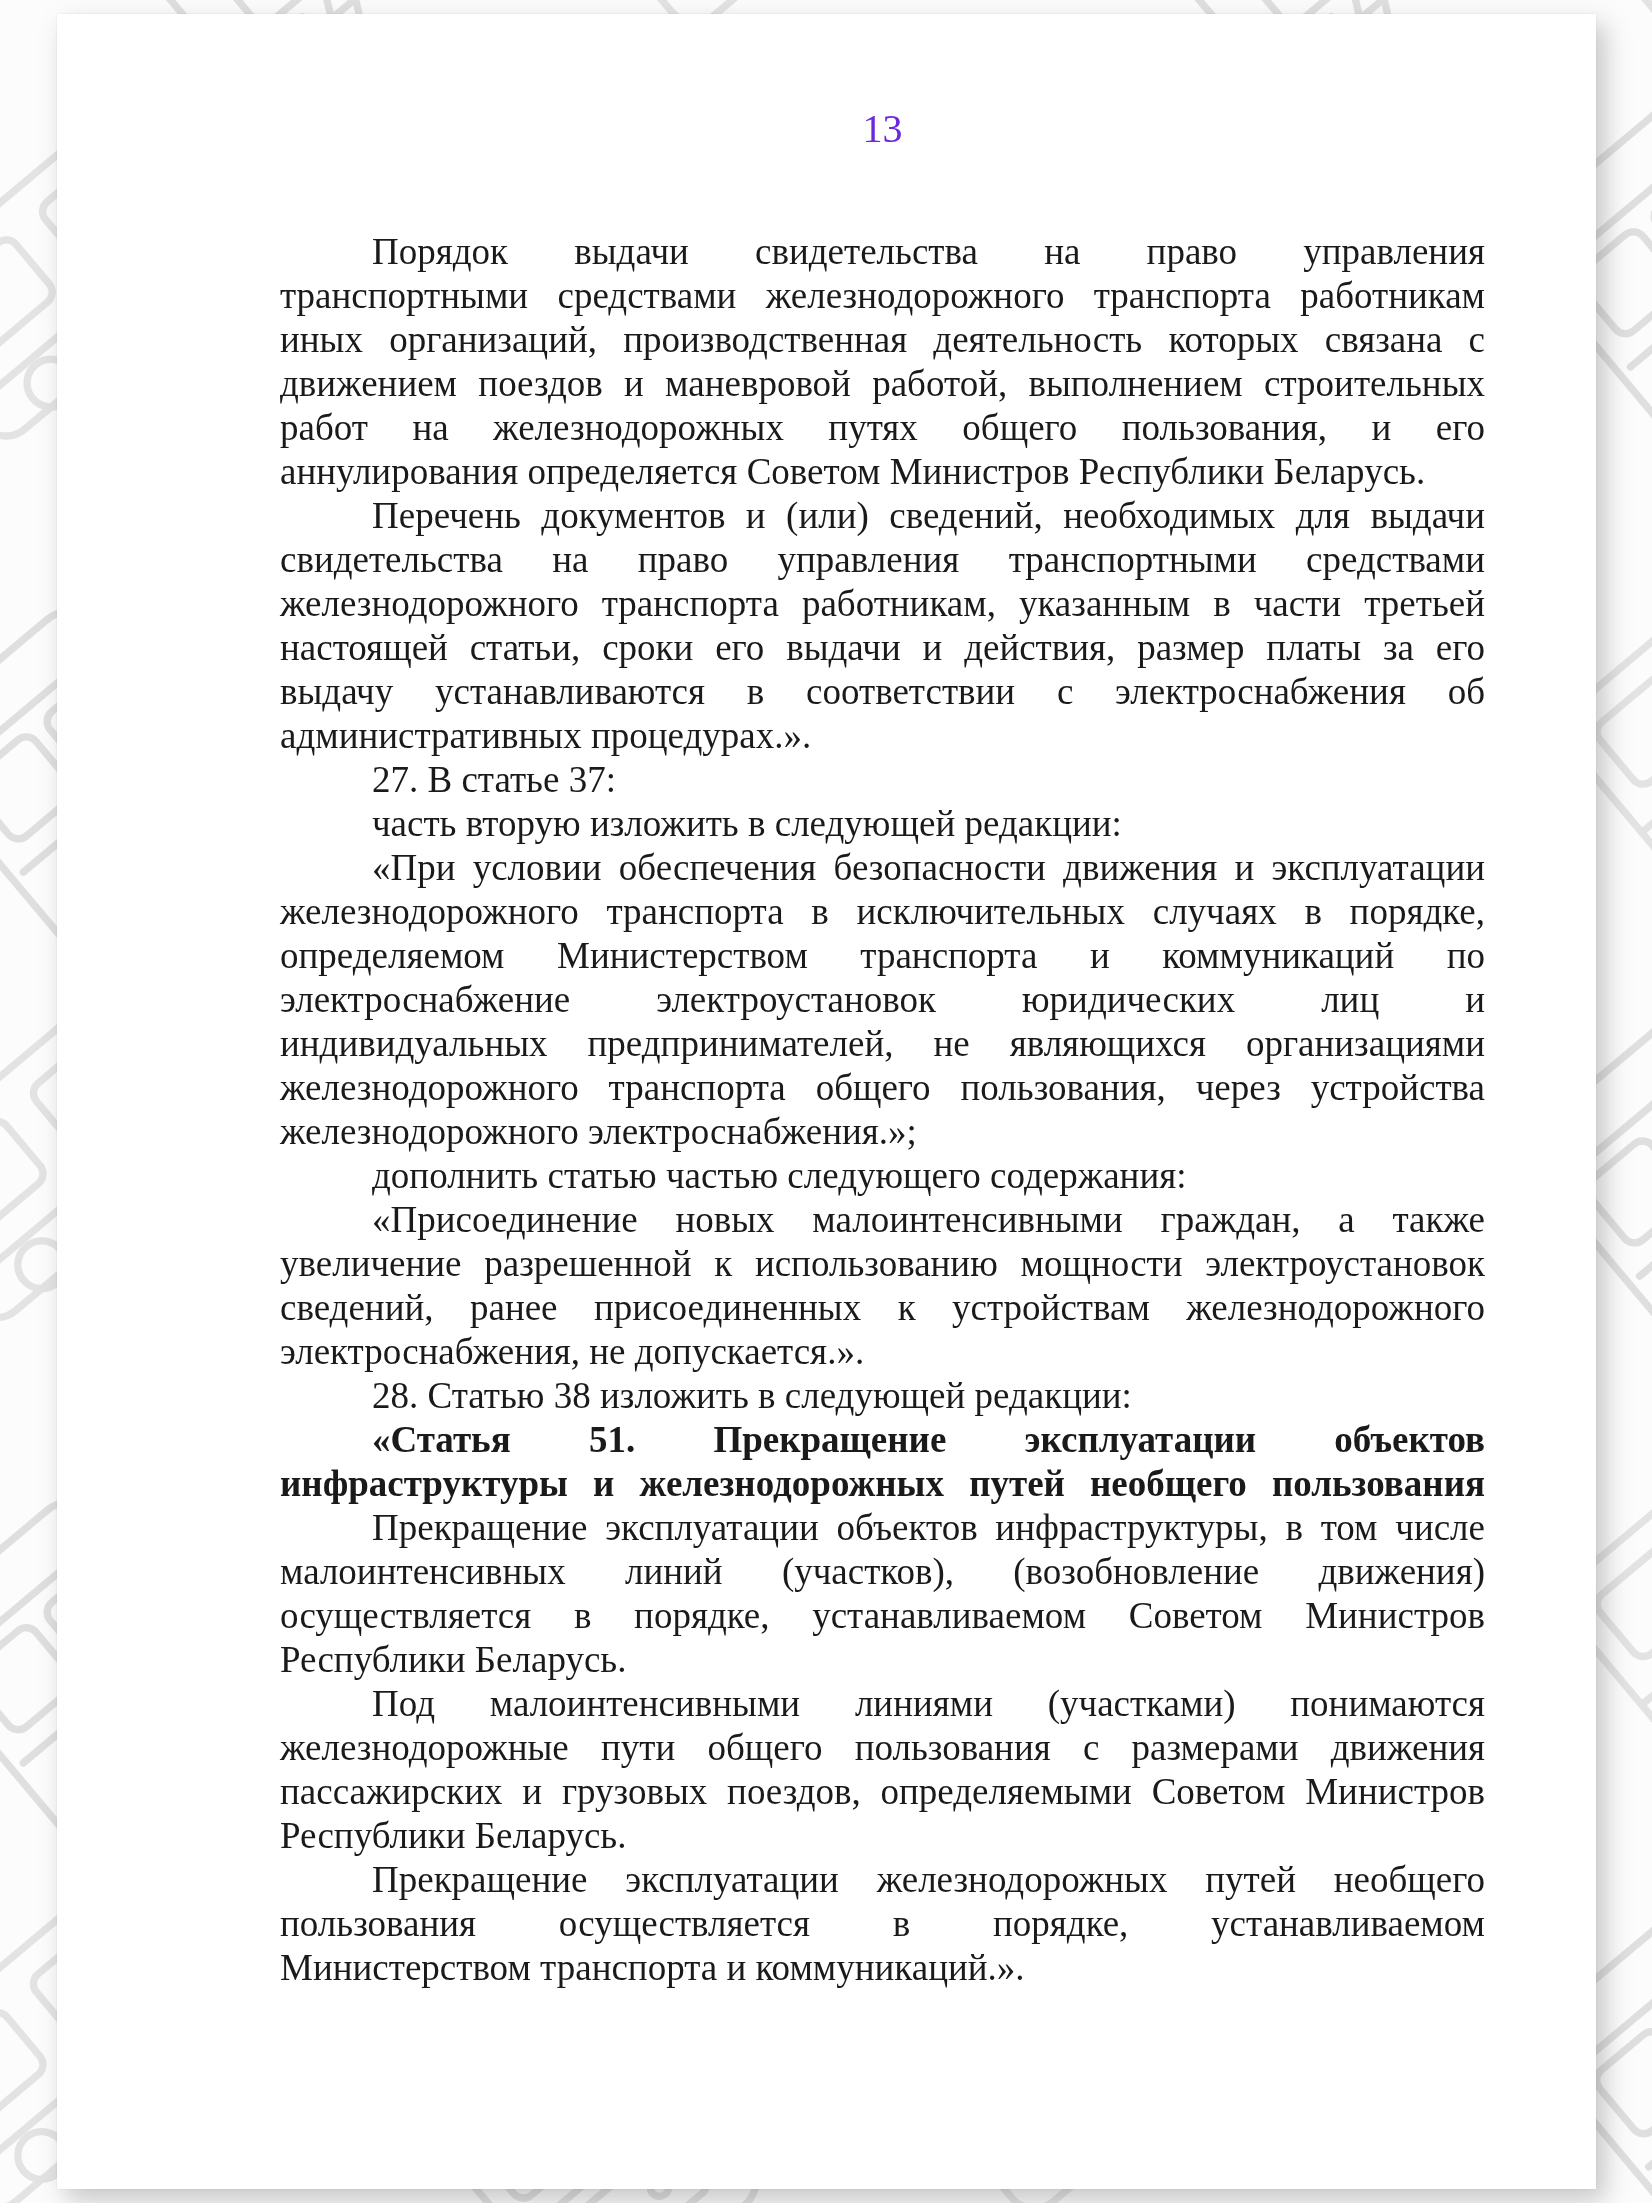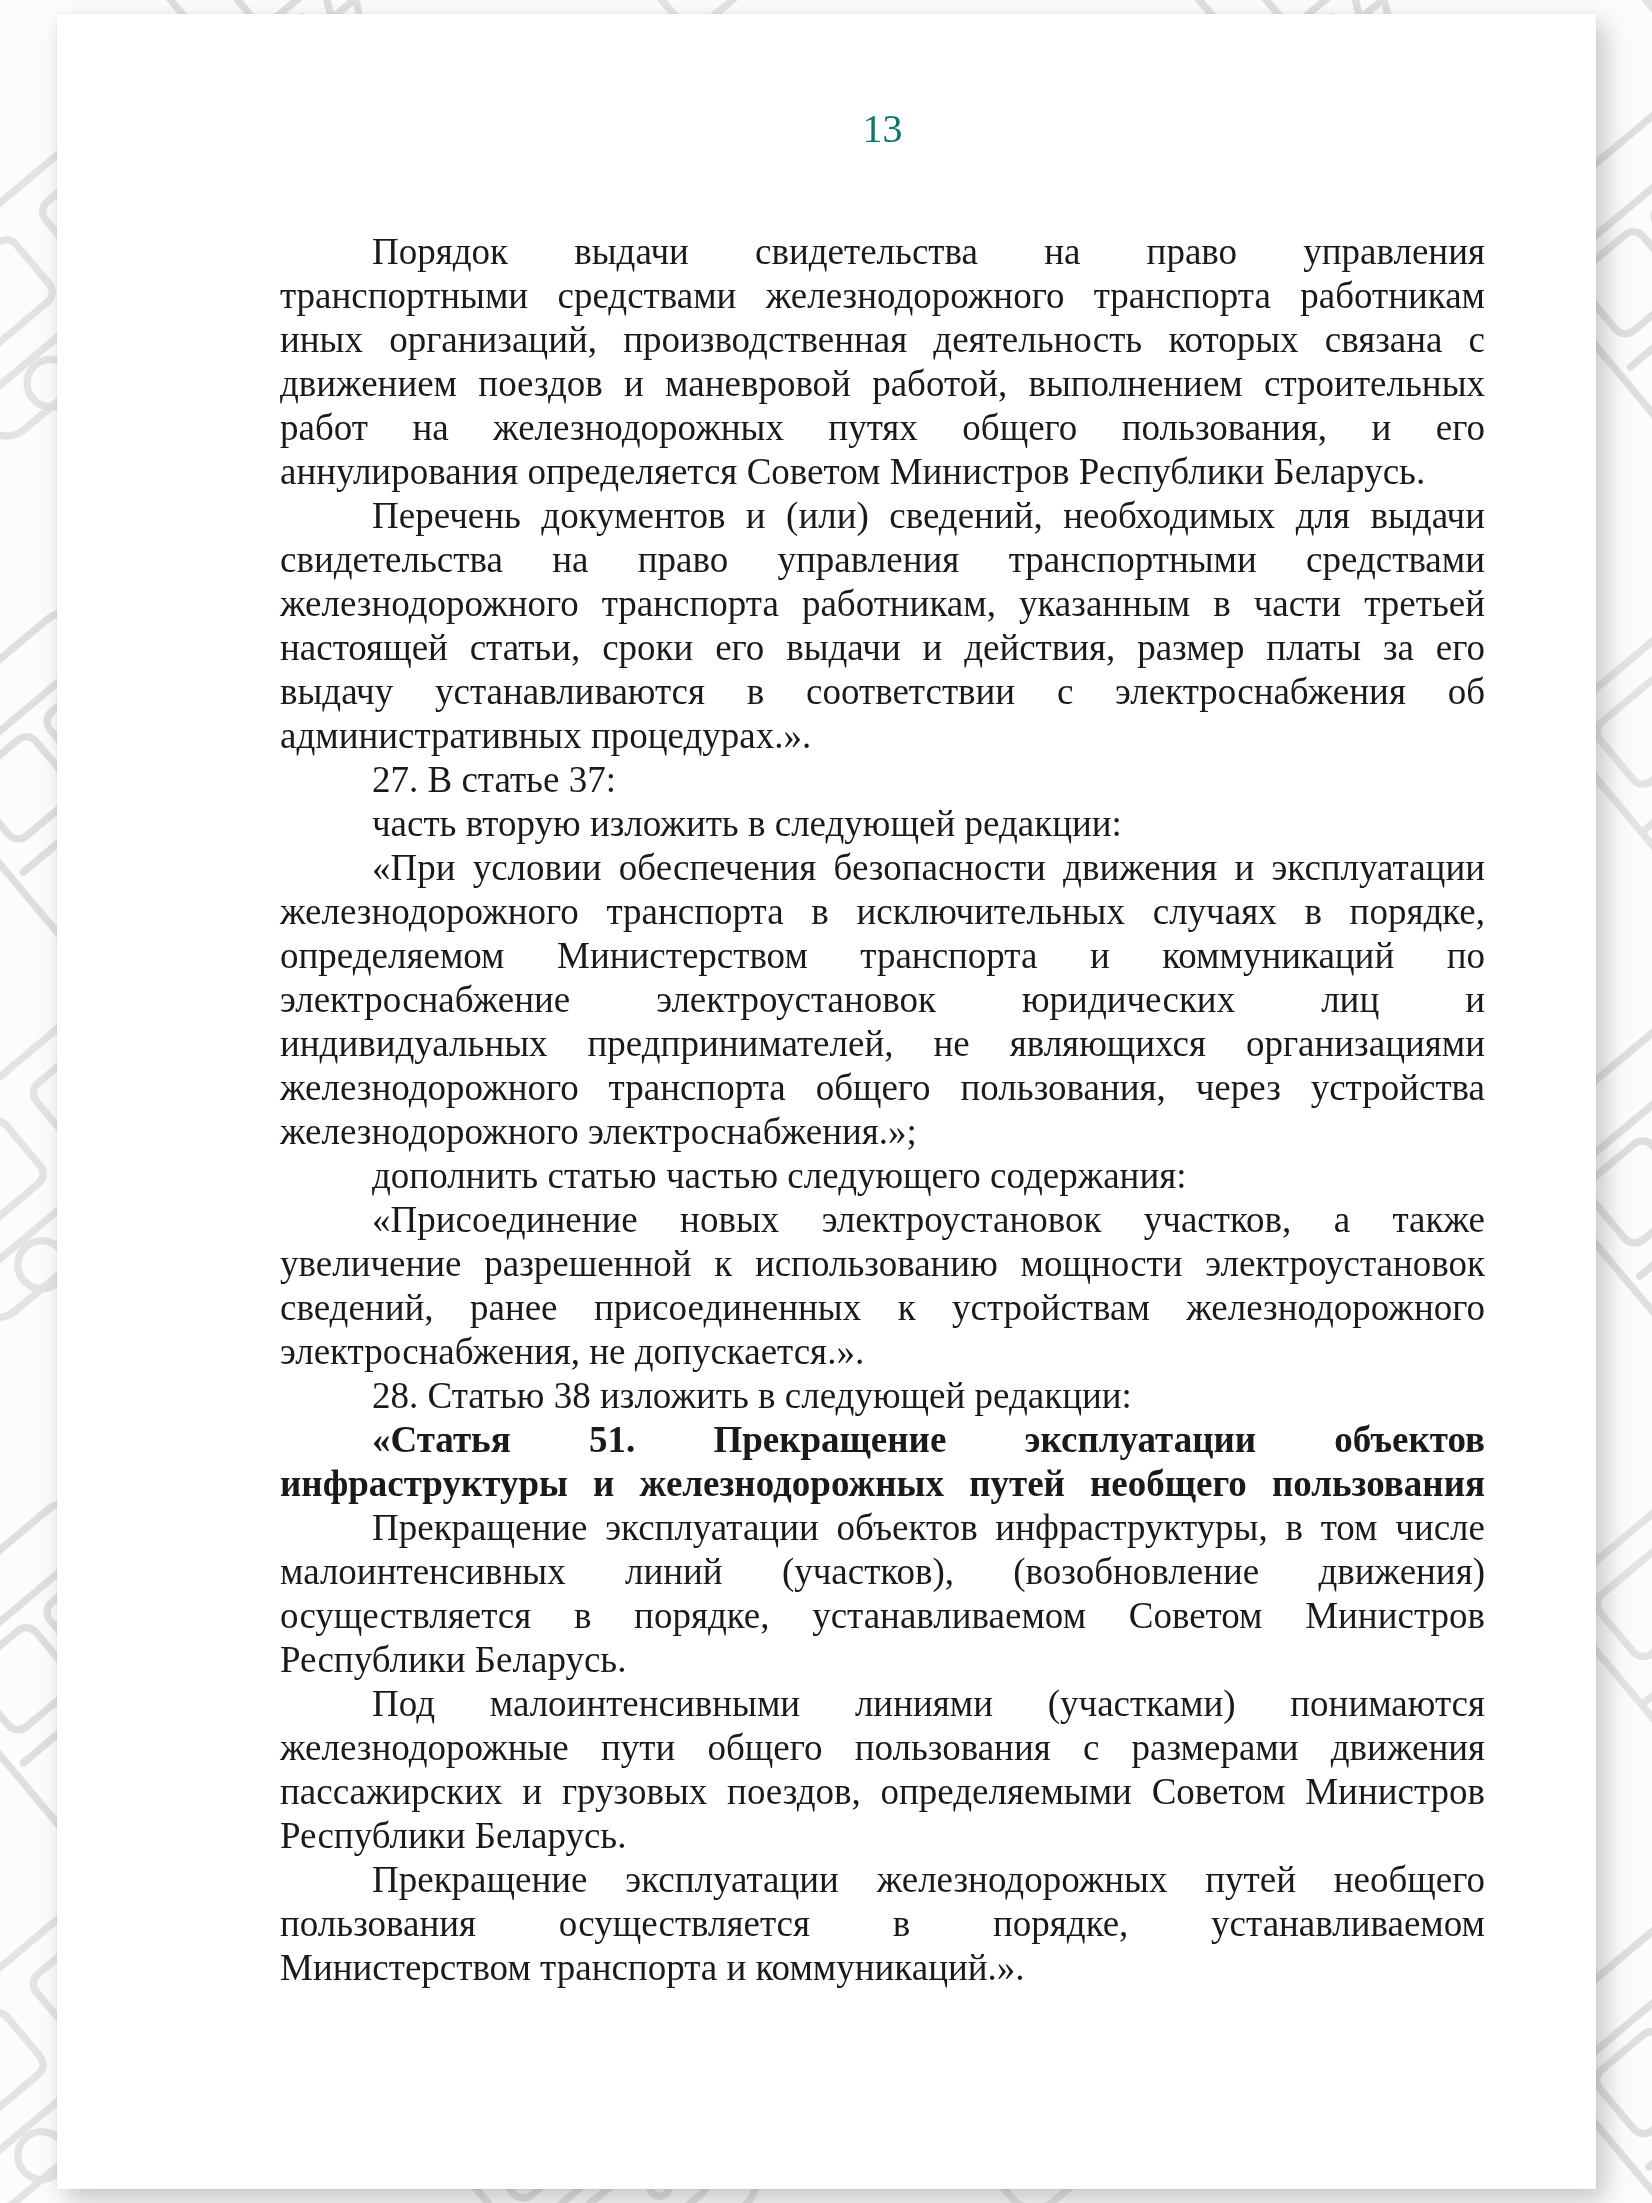--- a/index.html
+++ b/index.html
@@ -36,21 +36,21 @@
   }
   .content {
     margin-left: 223px;
     margin-right: 111px;
     color: #1a1a1a;
   }
   .page-number {
     text-align: center;
     font-size: 40px;
     line-height: 46px;
-    color: #0f766e;
+    color: #6d28d9;
   }
   .doc-body {
     margin-top: 78px;
     font-size: 37px;
     line-height: 44px;
   }
   .para { margin: 0; }
   .para.bold { font-weight: 700; }
   .line {
     text-align: justify;
@@ -153,21 +153,21 @@
             <div class="line">определяемом Министерством транспорта и коммуникаций по</div>
             <div class="line">электроснабжение электроустановок юридических лиц и</div>
             <div class="line">индивидуальных предпринимателей, не являющихся организациями</div>
             <div class="line">железнодорожного транспорта общего пользования, через устройства</div>
             <div class="line final">железнодорожного электроснабжения.»;</div>
           </div>
           <div class="para">
             <div class="line final indent">дополнить статью частью следующего содержания:</div>
           </div>
           <div class="para">
-            <div class="line indent">«Присоединение новых электроустановок участков, а также</div>
+            <div class="line indent">«Присоединение новых малоинтенсивными граждан, а также</div>
             <div class="line">увеличение разрешенной к использованию мощности электроустановок</div>
             <div class="line">сведений, ранее присоединенных к устройствам железнодорожного</div>
             <div class="line final">электроснабжения, не допускается.».</div>
           </div>
           <div class="para">
             <div class="line final indent">28. Статью 38 изложить в следующей редакции:</div>
           </div>
           <div class="para bold">
             <div class="line indent">«Статья 51. Прекращение эксплуатации объектов</div>
             <div class="line">инфраструктуры и железнодорожных путей необщего пользования</div>

